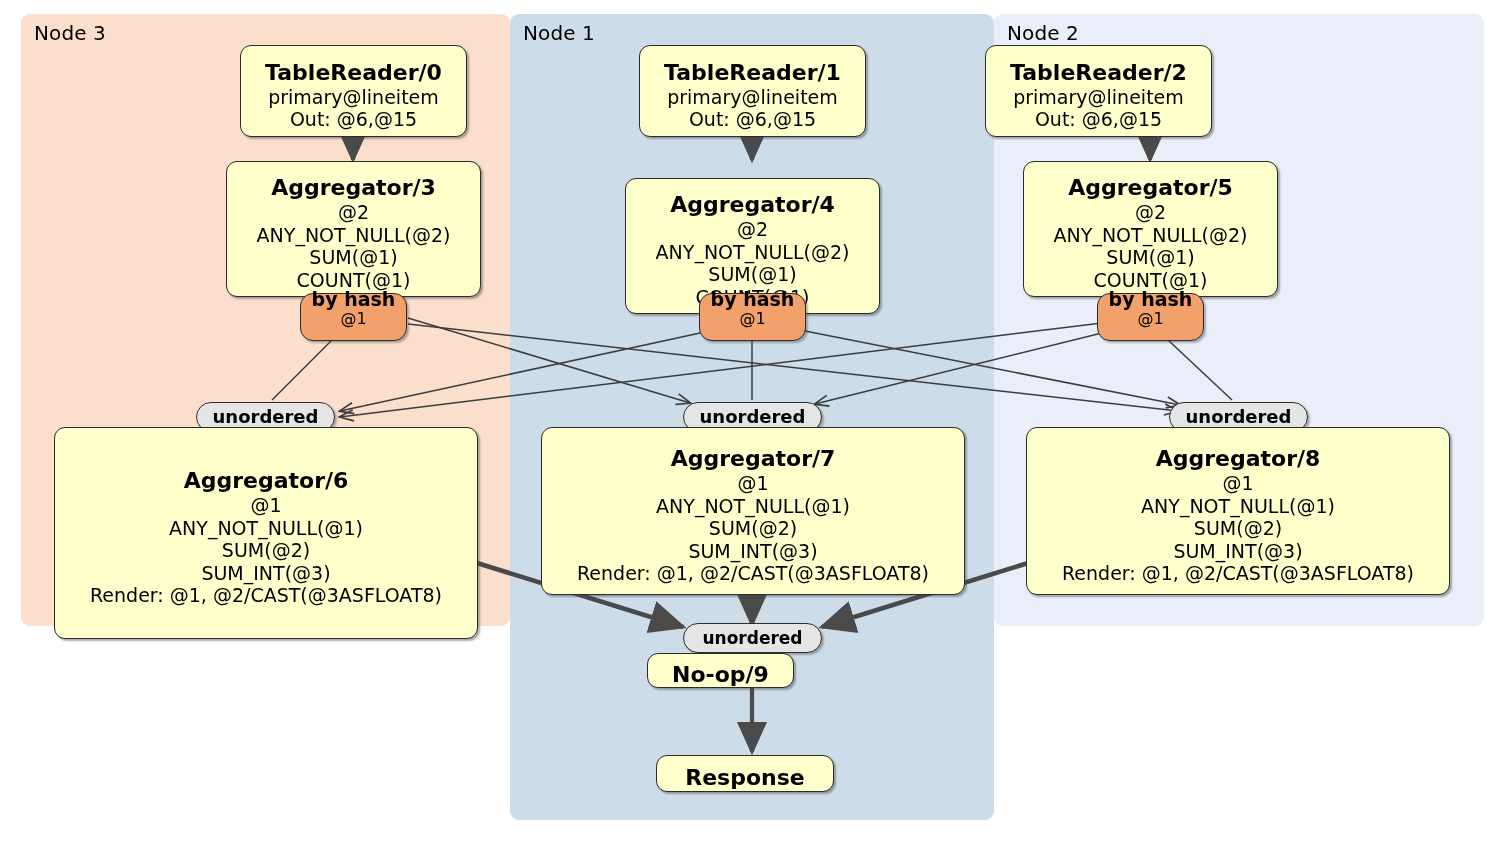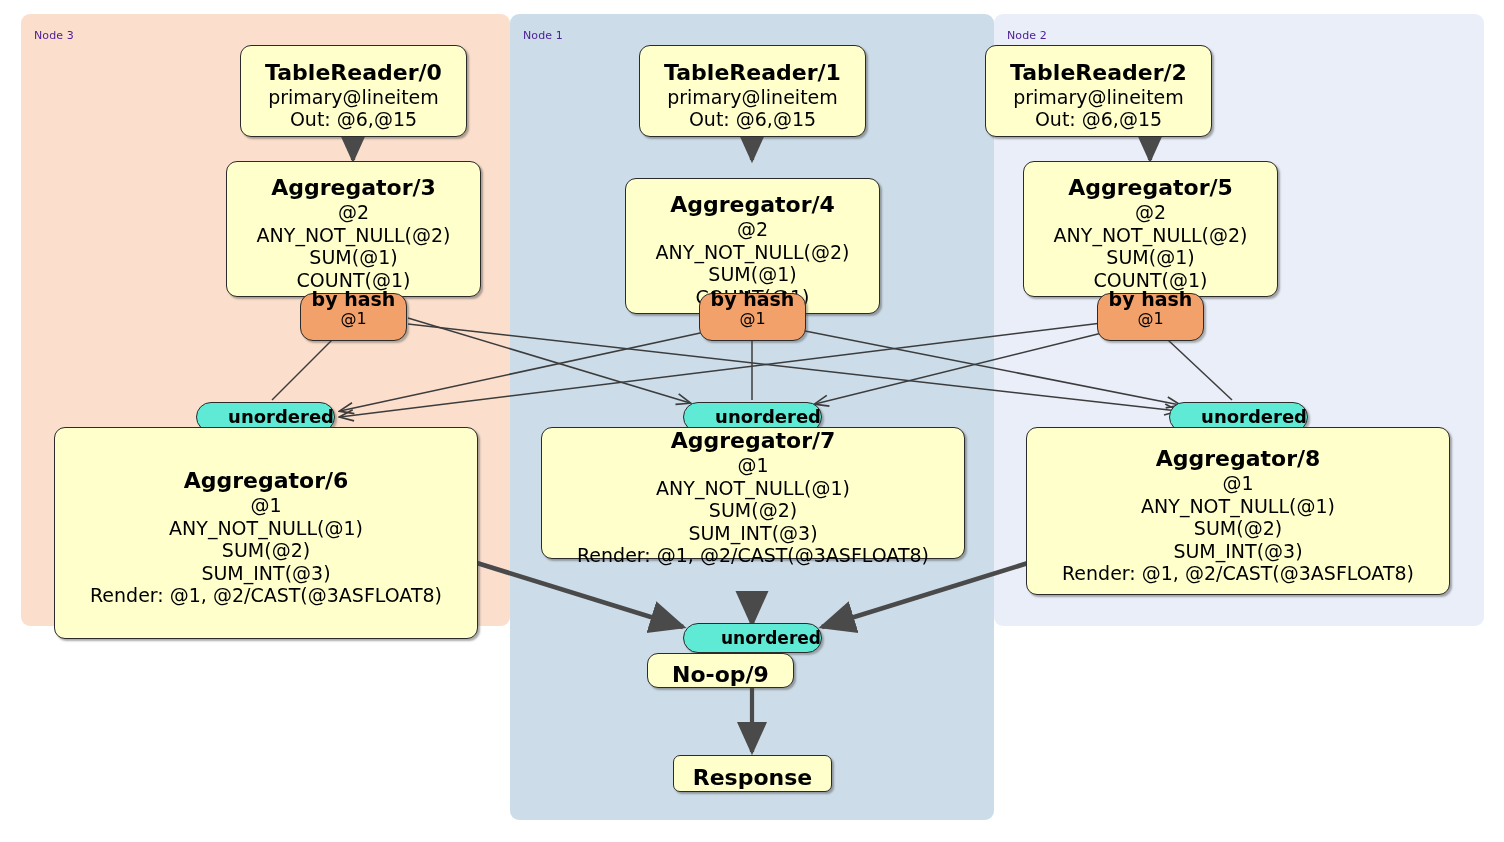--- a/index.html
+++ b/index.html
@@ -20,25 +20,24 @@
 
   
   .panel {
     position: absolute;
     border-radius: 9px;
   }
   .panel-label {
     position: absolute;
     top: 7px;
     left: 13px;
-    font-size: 11px;
-    color: #4c1d95;
+    font-size: 20px;
+    color: #000000;
     letter-spacing: 0.1px;
     white-space: nowrap;
-    margin-top: 8px;
   }
 
   
   #edges {
     position: absolute;
     left: 0;
     top: 0;
     width: 1504px;
     height: 842px;
     pointer-events: none;
@@ -96,23 +95,22 @@
     font-size: 19px;
     line-height: 1.1;
     white-space: nowrap;
   }
   .pill.hash .l2 {
     font-size: 16px;
     line-height: 1.12;
     white-space: nowrap;
   }
   .pill.unordered {
-    background: #5eead4;
+    background: #e5e5e5;
     border-radius: 16px;
-    align-items: flex-end;
   }
   .pill.unordered .l1 {
     font-weight: bold;
     font-size: 18px;
     line-height: 1;
     white-space: nowrap;
   }
   .pill.unordered.small .l1 {
     font-size: 17px;
   }
@@ -224,38 +222,38 @@
 
   <div class="pill hash" style="left:699px;top:293px;width:107px;height:48px;">
     <div class="l1">by hash</div>
     <div class="l2">@1</div>
   </div>
 
   <div class="pill unordered" style="left:683px;top:402px;width:139px;height:30px;">
     <div class="l1">unordered</div>
   </div>
 
-  <div class="pbox" style="left:541px;top:427px;width:424px;height:132px;">
+  <div class="pbox" style="left:541px;top:427px;width:424px;height:168px;">
     <div class="title">Aggregator/7</div>
     <div class="line">@1</div>
     <div class="line">ANY_NOT_NULL(@1)</div>
     <div class="line">SUM(@2)</div>
     <div class="line">SUM_INT(@3)</div>
     <div class="line">Render: @1, @2/CAST(@3ASFLOAT8)</div>
   </div>
 
   <div class="pill unordered small" style="left:683px;top:623px;width:139px;height:30px;">
     <div class="l1">unordered</div>
   </div>
 
   <div class="pbox single" style="left:647px;top:653px;width:147px;height:35px;">
     <div class="title">No-op/9</div>
   </div>
 
-  <div class="pbox single" style="left:673px;top:755px;width:159px;height:37px;border-radius:7px;">
+  <div class="pbox single" style="left:656px;top:755px;width:178px;height:37px;">
     <div class="title">Response</div>
   </div>
 
   <div class="pbox" style="left:985px;top:45px;width:227px;height:92px;">
     <div class="title">TableReader/2</div>
     <div class="line">primary@lineitem</div>
     <div class="line">Out: @6,@15</div>
   </div>
 
   <div class="pbox" style="left:1023px;top:161px;width:255px;height:136px;">

